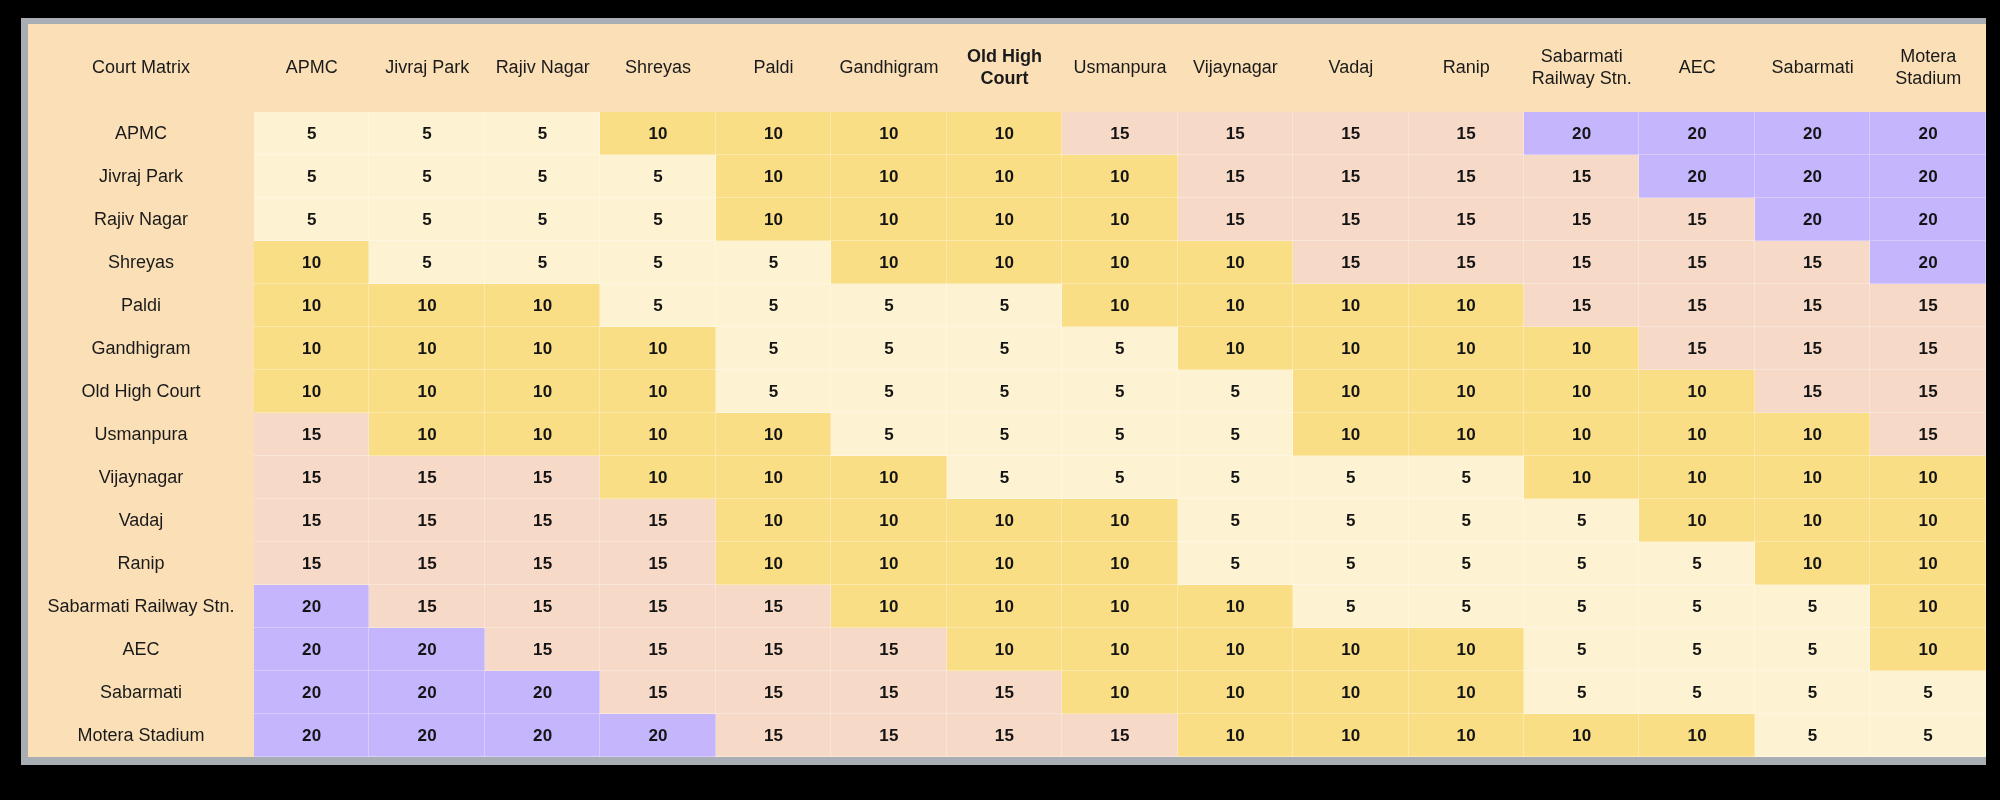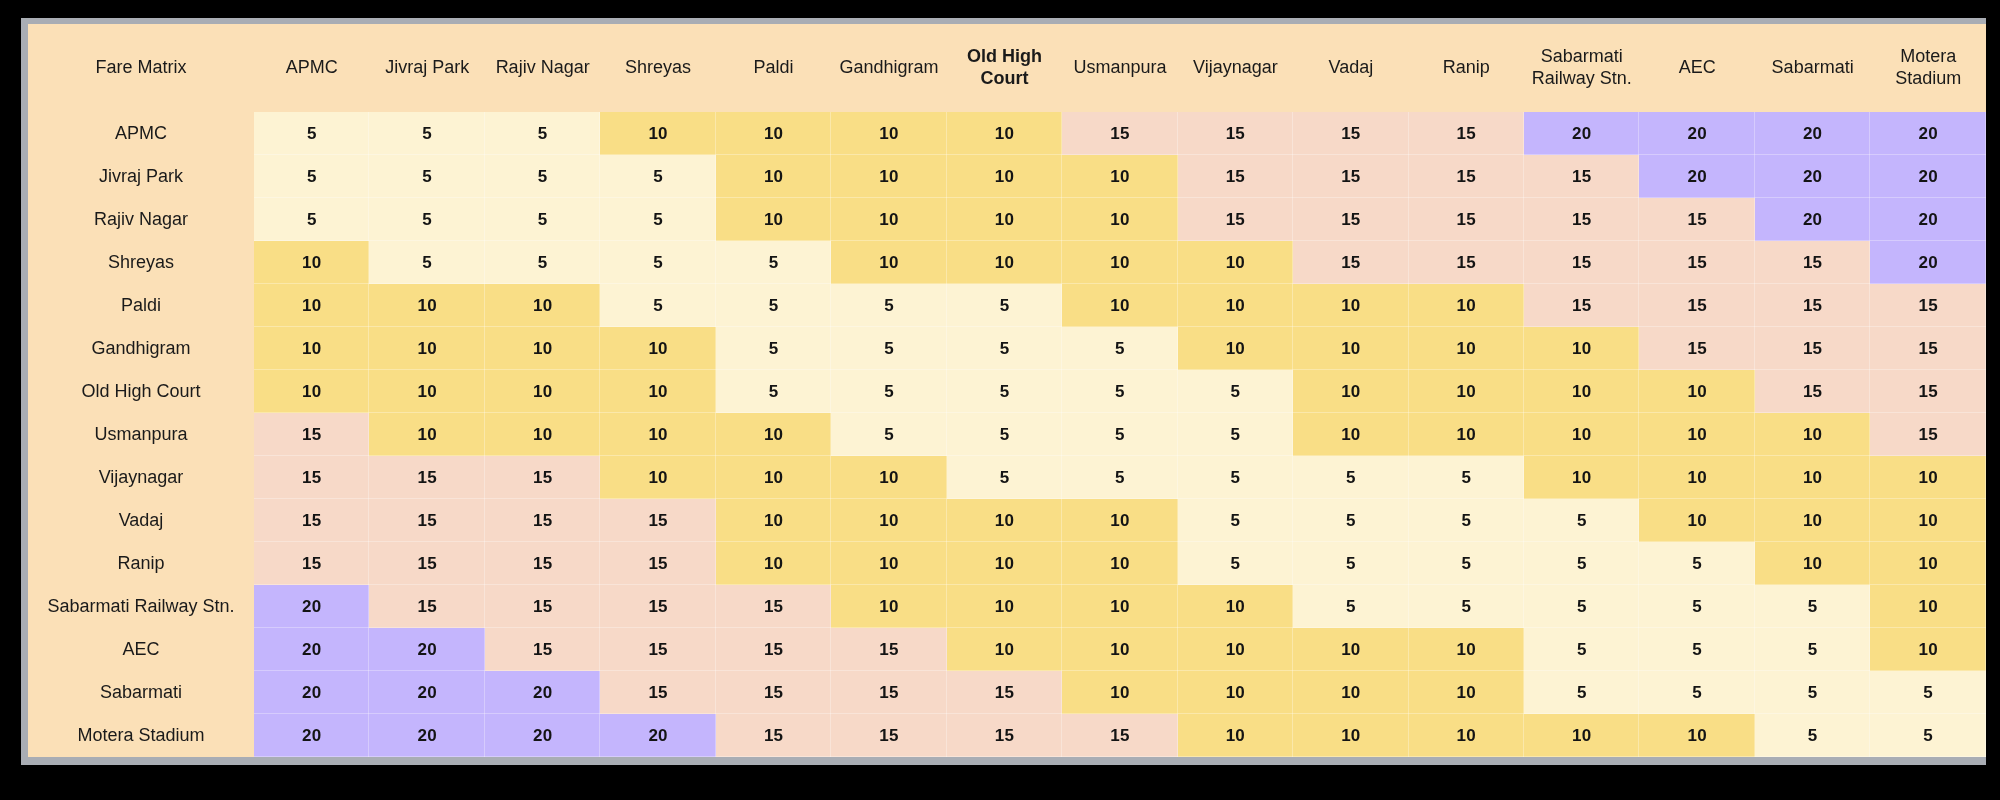--- a/index.html
+++ b/index.html
@@ -105,21 +105,21 @@
 </style>
 </head>
 <body>
 
 <div class="viewport">
   <div class="scroll-frame">
     <div class="scroll-inner">
       <table class="fare-matrix">
         <thead>
           <tr>
-            <th class="corner-title">Fare Matrix</th>
+            <th class="corner-title">Court Matrix</th>
           <th class="col-head" style="width: 115.467px;">APMC</th>
               <th class="col-head" style="width: 115.467px;">Jivraj Park</th>
               <th class="col-head" style="width: 115.467px;">Rajiv Nagar</th>
               <th class="col-head" style="width: 115.467px;">Shreyas</th>
               <th class="col-head" style="width: 115.467px;">Paldi</th>
               <th class="col-head" style="width: 115.467px;">Gandhigram</th>
               <th class="col-head highlight" style="width: 115.467px;">Old High Court</th>
               <th class="col-head" style="width: 115.467px;">Usmanpura</th>
               <th class="col-head" style="width: 115.467px;">Vijaynagar</th>
               <th class="col-head" style="width: 115.467px;">Vadaj</th>

